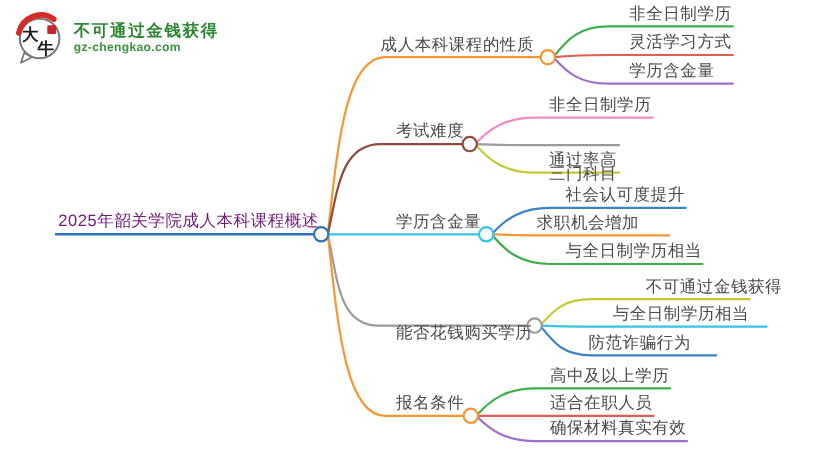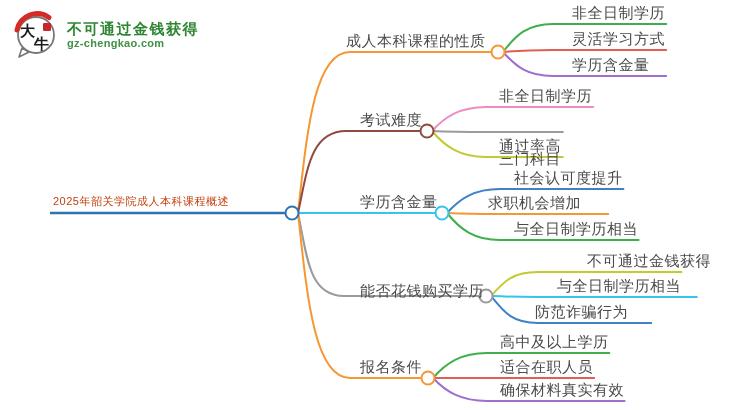--- a/index.html
+++ b/index.html
@@ -7,21 +7,21 @@
   .stage{position:relative;width:750px;height:410px;background:#ffffff;}
   svg.map{position:absolute;left:0;top:0;}
   .node-label{
     position:absolute;
     font-size:15px;
     line-height:18px;
     color:#4a4a4a;
     white-space:nowrap;
     letter-spacing:0.5px;
   }
-  .central-label{font-size:11px;color:#c2410c;}
+  .central-label{font-size:15px;color:#701a75;}
   
   .logo{position:absolute;left:12px;top:10px;display:flex;align-items:center;gap:7px;z-index:5;cursor:pointer;}
   .logo-icon{width:48px;height:50px;display:block;}
   .logo-text{display:flex;flex-direction:column;line-height:1.15;}
   .logo-title{font-size:15px;font-weight:bold;letter-spacing:1.5px;}
   .logo-sub{font-size:11px;font-weight:bold;letter-spacing:0.3px;}
 </style>
 </head>
 <body>
 
@@ -64,21 +64,21 @@
       <div class="node-label" style="left: 572px; top: 30px;">灵活学习方式</div>
       <div class="node-label" style="left: 572px; top: 56px;">学历含金量</div>
       <div class="node-label" style="left: 360px; top: 111px;">考试难度</div>
       <div class="node-label" style="left: 499px; top: 87px;">非全日制学历</div>
       <div class="node-label" style="left: 499px; top: 112px; margin-top: 38px;">三门科目</div>
       <div class="node-label" style="left: 499px; top: 137px;">通过率高</div>
       <div class="node-label" style="left: 360px; top: 193px;">学历含金量</div>
       <div class="node-label" style="left: 514px; top: 169px;">社会认可度提升</div>
       <div class="node-label" style="left: 488px; top: 194px;">求职机会增加</div>
       <div class="node-label" style="left: 514px; top: 220px;">与全日制学历相当</div>
-      <div class="node-label" style="left: 360px; top: 282px; text-align: center;">能否花钱购买学历</div>
+      <div class="node-label" style="left: 360px; top: 294px; text-align: center;">能否花钱购买学历</div>
       <div class="node-label" style="left: 557px; top: 252px; margin-left: 30px;">不可通过金钱获得</div>
       <div class="node-label" style="left: 557px; top: 277px;">与全日制学历相当</div>
       <div class="node-label" style="left: 535px; top: 303px; font-family: Liberation Serif, serif;">防范诈骗行为</div>
       <div class="node-label" style="left: 360px; top: 358px;">报名条件</div>
       <div class="node-label" style="left: 500px; top: 333px;">高中及以上学历</div>
       <div class="node-label" style="left: 500px; top: 358px;">适合在职人员</div>
       <div class="node-label" style="left: 500px; top: 381px;">确保材料真实有效</div>
     </div>
 
   <div class="logo">

